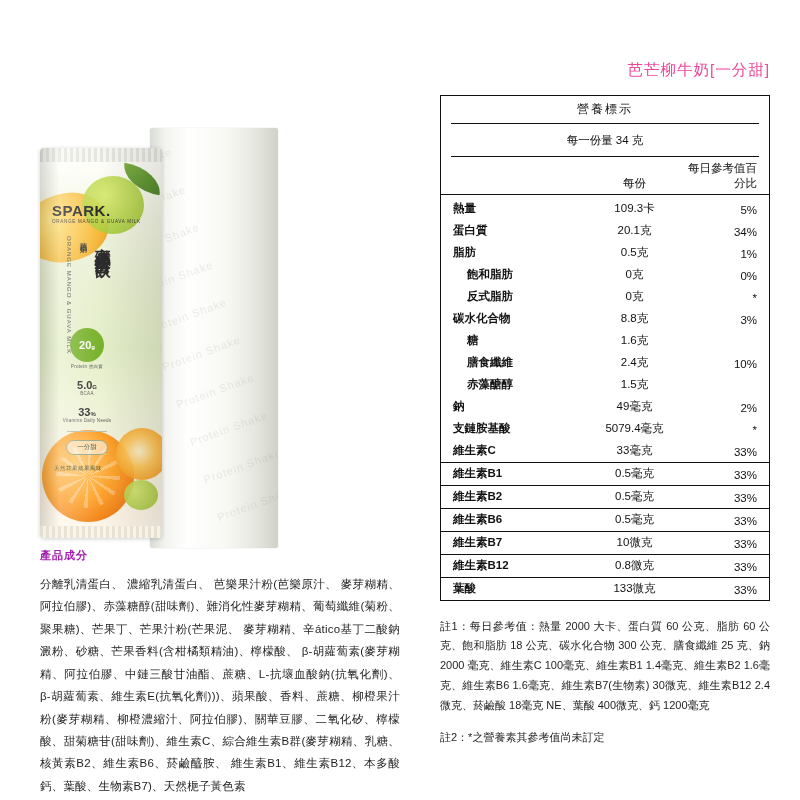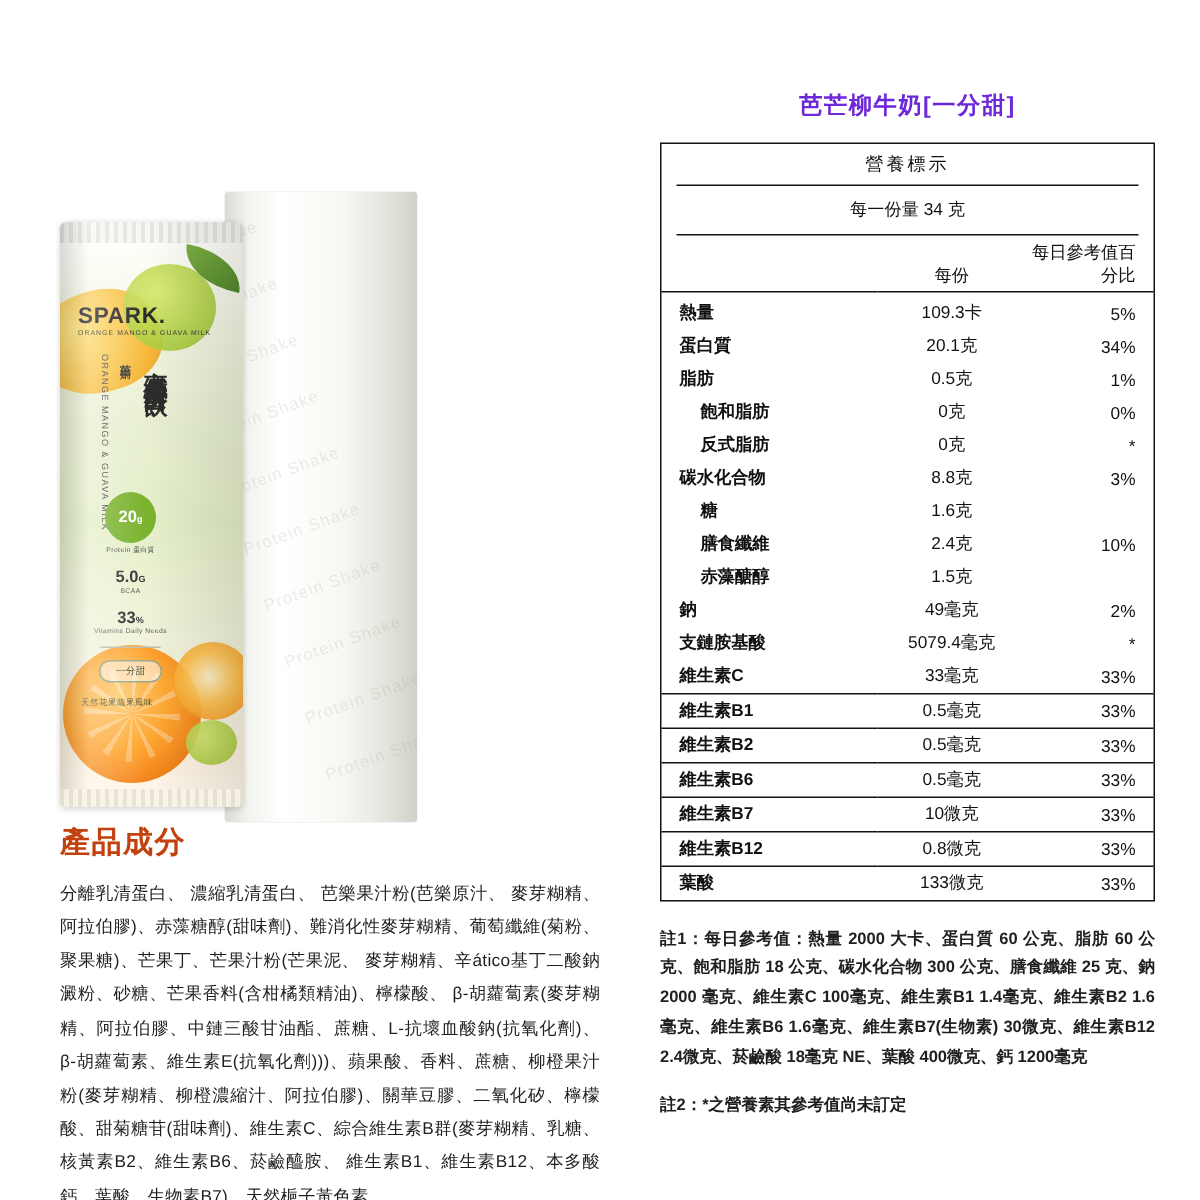--- a/index.html
+++ b/index.html
@@ -297,42 +297,42 @@
     position: absolute;
     left: 14px;
     bottom: 66px;
     font-size: 5.5px;
     color: #4d5a3e;
     letter-spacing: .5px;
   }
 
   
   .section-title {
-    font-size: 20px;
+    font-size: 11px;
     font-weight: 700;
-    color: #c2410c;
+    color: #a21caf;
     margin: 0 0 10px 0;
     letter-spacing: 1px;
   }
   .ingredients-body {
     font-size: 11.5px;
     line-height: 1.95;
     color: #1f1f1f;
     text-align: justify;
     letter-spacing: .2px;
   }
 
   
   .product-name {
     font-size: 15.5px;
-    font-weight: 700;
-    text-align: center;
+    font-weight: 400;
+    text-align: right;
     margin: 0 0 14px 0;
     letter-spacing: 1px;
-    color: #6d28d9;
+    color: #ec4899;
   }
   .nf {
     border: 1px solid #111;
     font-size: 11.5px;
     color: #111;
   }
   .nf-title {
     text-align: center;
     padding: 5px 0 5px;
     font-size: 12px;
@@ -367,21 +367,20 @@
   .nf-table tr.line td { border-bottom: 1px solid #111; }
   .indent-1 { padding-left: 26px !important; margin-top: 40px; }
   .nf-spacer td { height: 3px; padding: 0; }
 
   .notes {
     margin-top: 16px;
     font-size: 11px;
     line-height: 1.8;
     color: #1f1f1f;
     text-align: justify;
-    font-weight: bold;
   }
   .notes p { margin: 0 0 12px 0; }
 </style>
 </head>
 <body>
 
 <div class="page">
 
   <div class="left-col">
 

